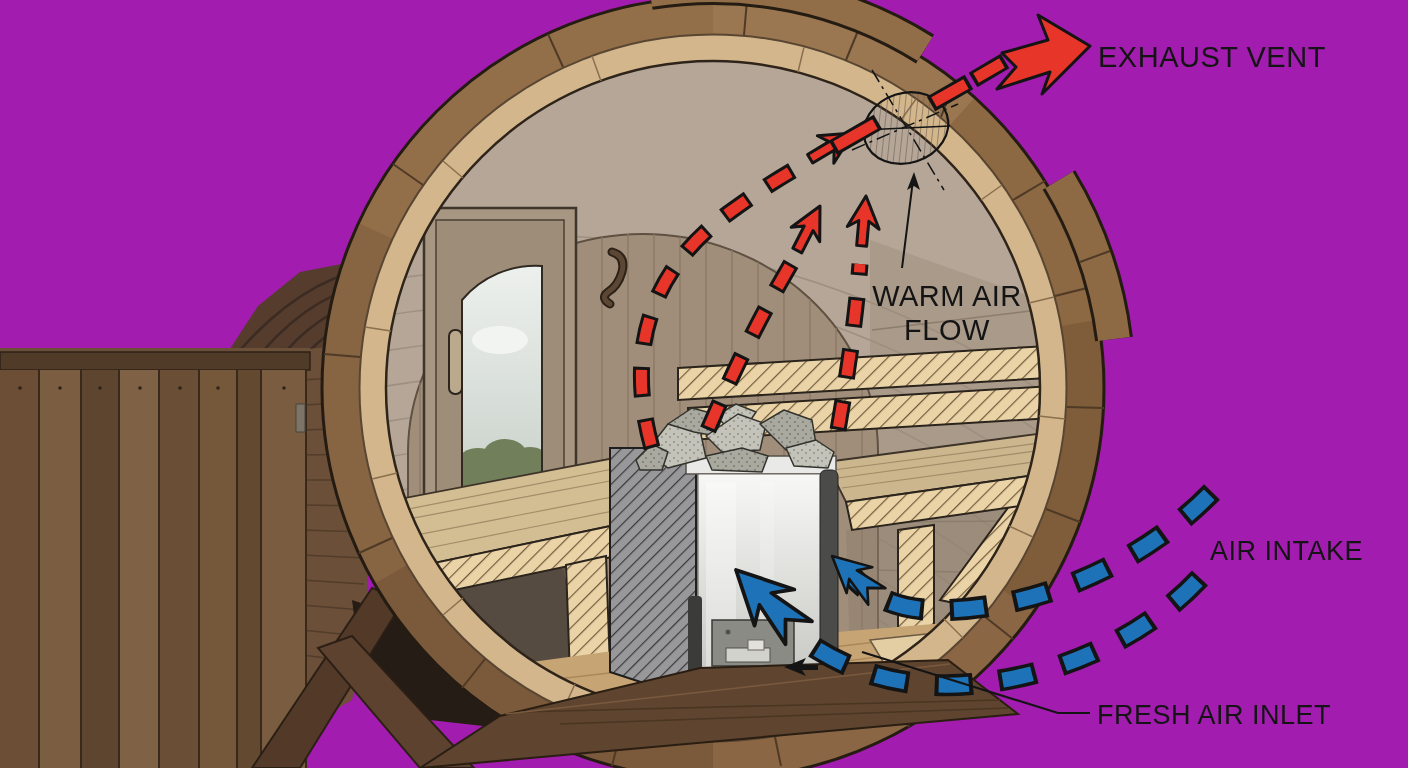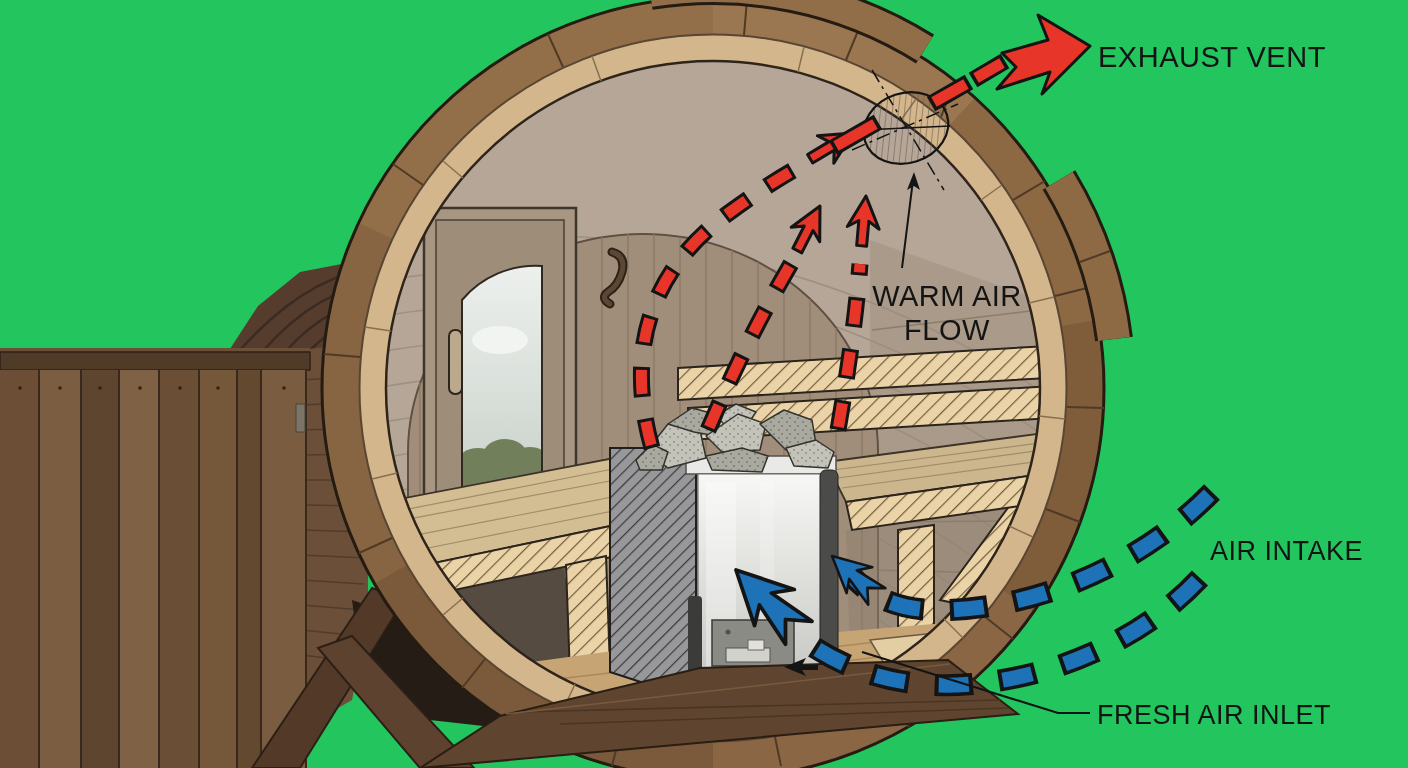--- a/index.html
+++ b/index.html
@@ -1,16 +1,16 @@
 <!DOCTYPE html>
 <html><head>
 <meta charset="utf-8">
 <style>
   html,body{margin:0;padding:0;background:#fff;width:1408px;height:768px;overflow:hidden;}
-  .stage{position:relative;width:1408px;height:768px;background:#22c55e;}
+  .stage{position:relative;width:1408px;height:768px;background:#a21caf;}
   svg{display:block;}
   .lbl{font-family:"Liberation Sans","DejaVu Sans",sans-serif;fill:#141414;font-weight:400;letter-spacing:.5px;}
   .dashRb{fill:none;stroke:#141414;stroke-width:17;stroke-dasharray:30 22;}
   .dashRf{fill:none;stroke:#e8352a;stroke-width:11;stroke-dasharray:24 28;stroke-dashoffset:-3;}
   .dashBb{fill:none;stroke:#141414;stroke-width:22;stroke-dasharray:38 26;}
   .dashBf{fill:none;stroke:#1d72b8;stroke-width:15;stroke-dasharray:30 34;stroke-dashoffset:-4;}
   .solidRb{stroke:#141414;stroke-width:17;stroke-linecap:butt;}
   .solidRf{stroke:#e8352a;stroke-width:11;stroke-linecap:butt;}
   .redhead{fill:#e8352a;stroke:#141414;stroke-width:3;stroke-linejoin:round;}
   .bluehead{fill:#1d72b8;stroke:#141414;stroke-width:3;stroke-linejoin:round;}

